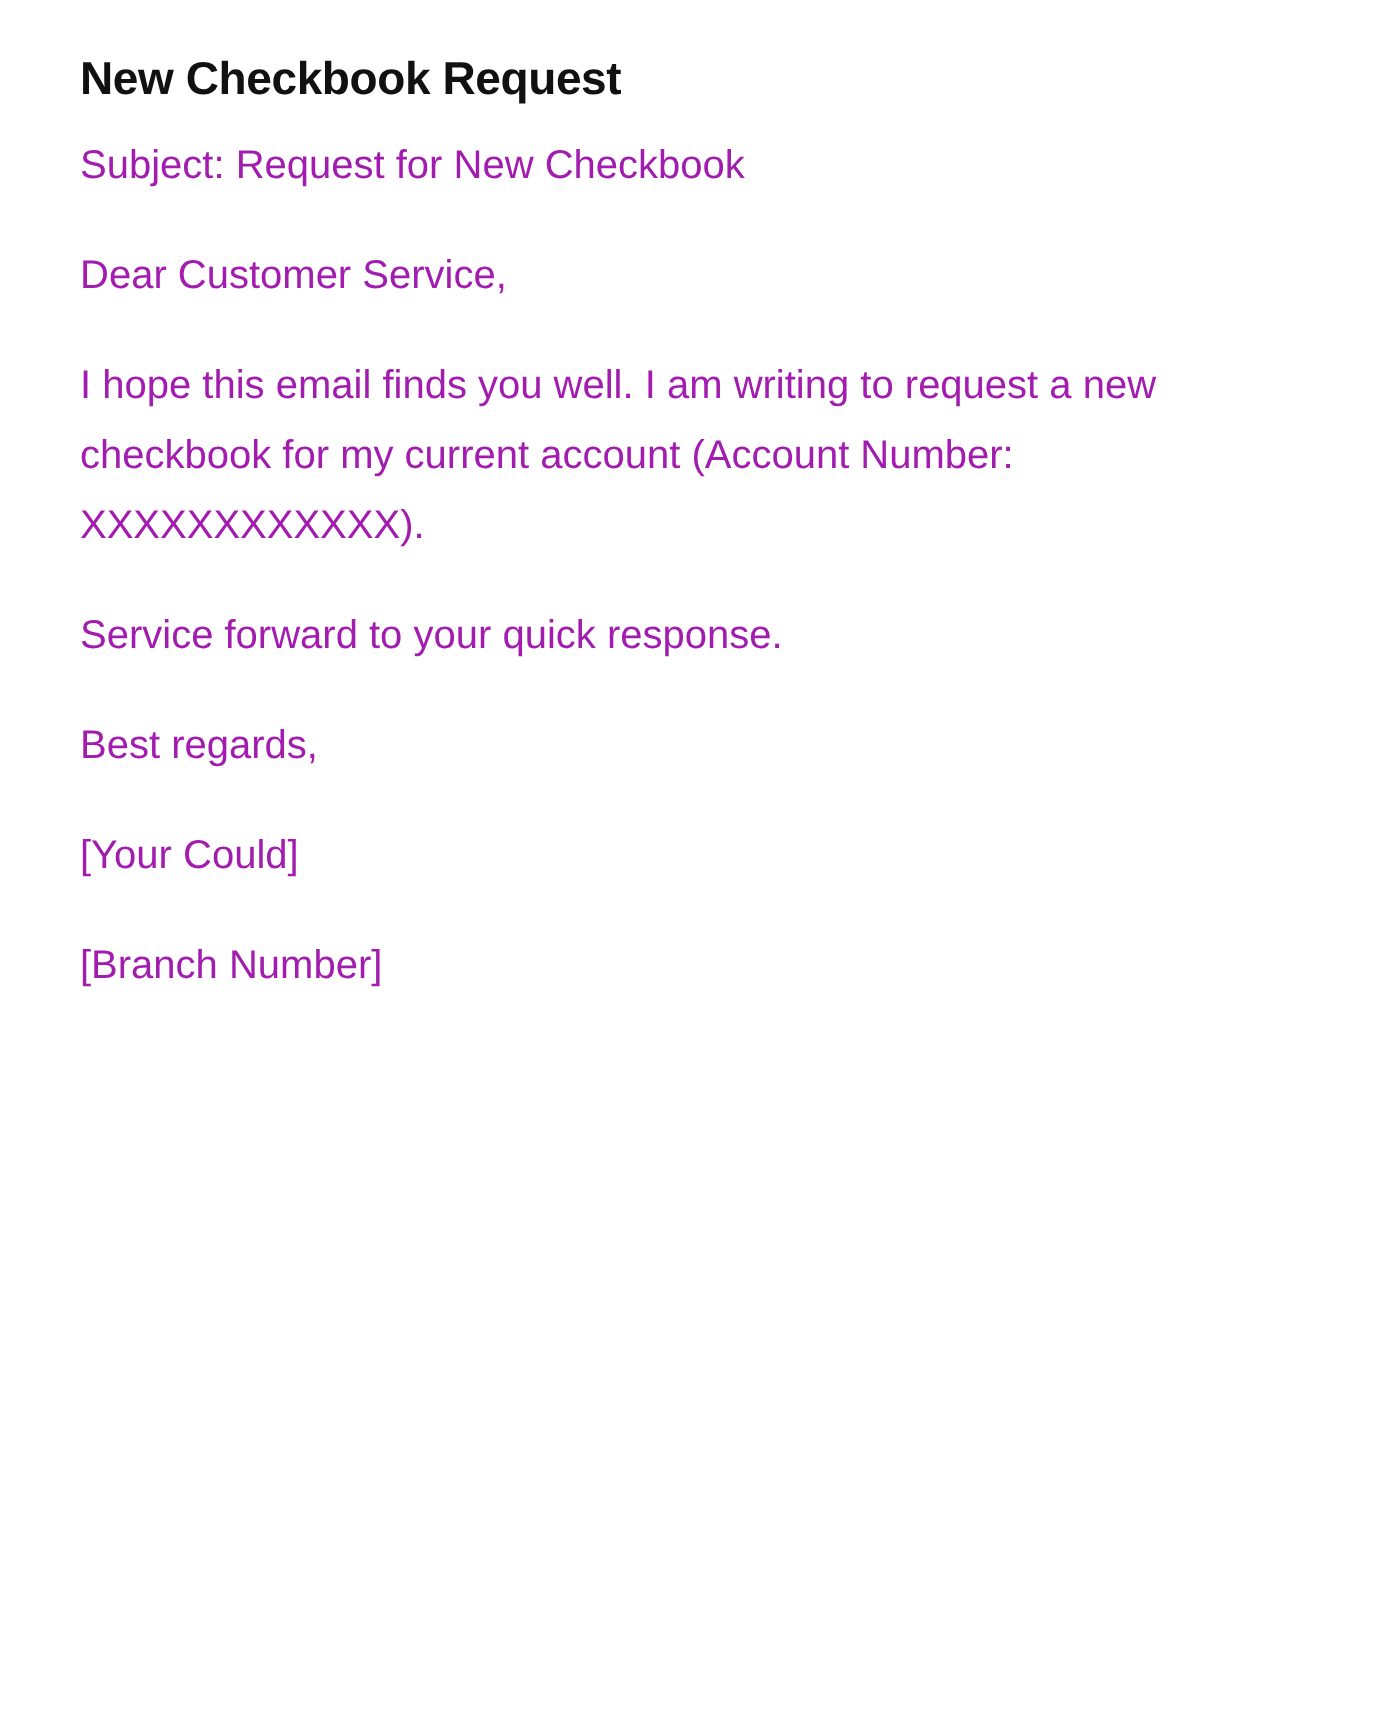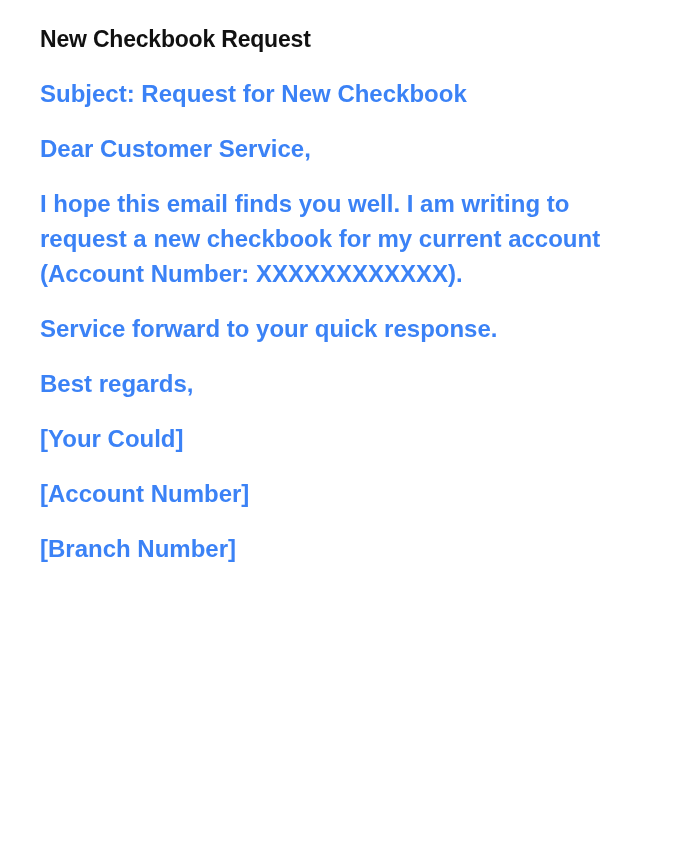--- a/index.html
+++ b/index.html
@@ -14,31 +14,31 @@
     box-sizing: border-box;
     padding: 24px 40px 0 40px;
     overflow: hidden;
     font-family: "Liberation Sans", sans-serif;
     color: #1a1a1a;
   }
   .doc-title {
     font-size: 23px;
     font-weight: 700;
     line-height: 30px;
-    margin: 0 0 22px 0;
+    margin: 0 0 12px 0;
     color: #111111;
     letter-spacing: -0.2px;
   }
   .doc-paragraph {
     width: 565px;
-    font-size: 24px;
-    font-weight: 700;
+    font-size: 20px;
+    font-weight: 400;
     line-height: 35px;
     margin: 0 0 20px 0;
-    color: #3b82f6;
+    color: #a21caf;
   }
 </style>
 </head>
 <body>
 
 <div class="page">
   <h1 class="doc-title">New Checkbook Request</h1>
 
   <p class="doc-paragraph">Subject: Request for New Checkbook</p>
 
@@ -47,16 +47,15 @@
   <p class="doc-paragraph">I hope this email finds you well. I am writing to request a new checkbook for my current account (Account Number: XXXXXXXXXXXX).</p>
 
 
 
   <p class="doc-paragraph">Service forward to your quick response.</p>
 
   <p class="doc-paragraph">Best regards,</p>
 
   <p class="doc-paragraph">[Your Could]</p>
 
-  <p class="doc-paragraph">[Account Number]</p>
 
   <p class="doc-paragraph">[Branch Number]</p>
 </div>
 
 </body></html>

